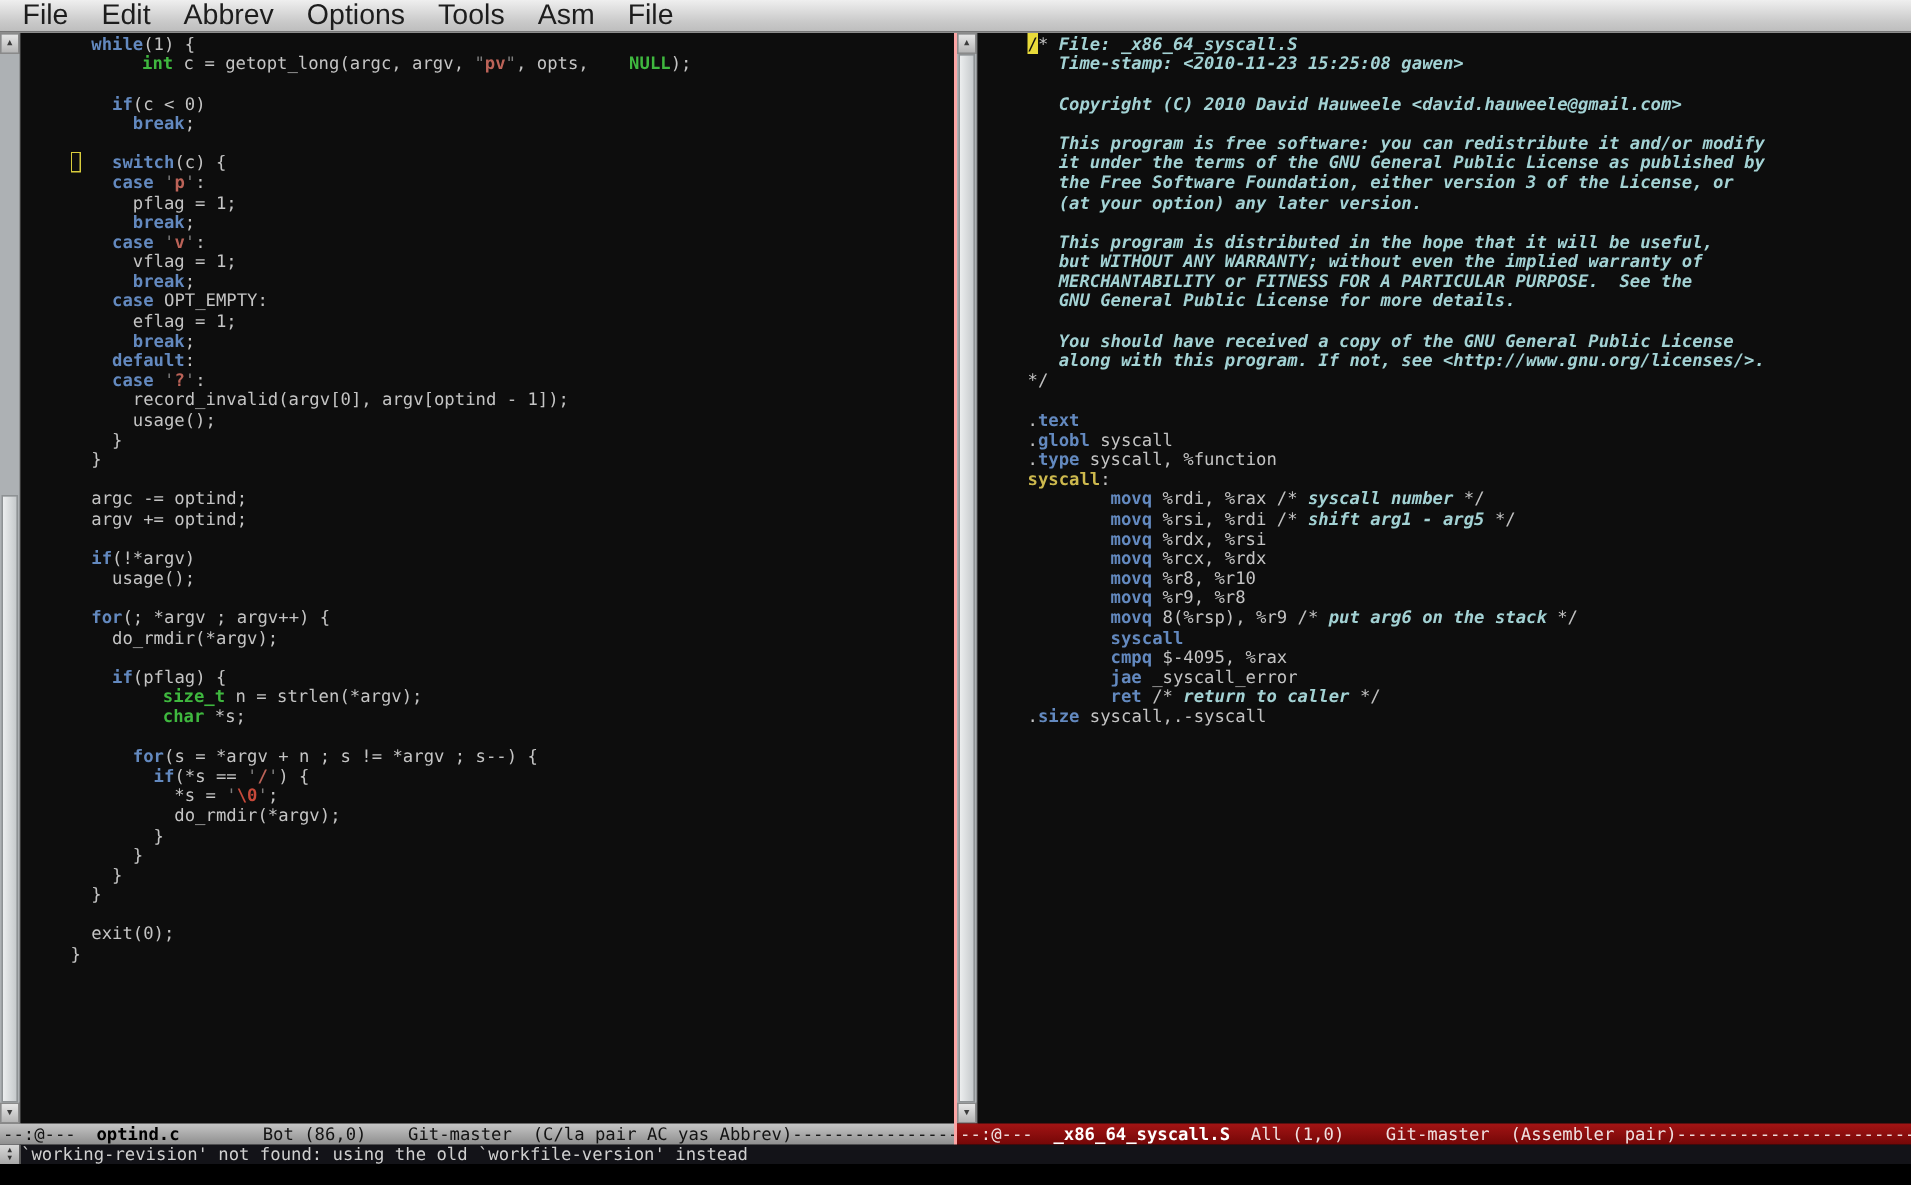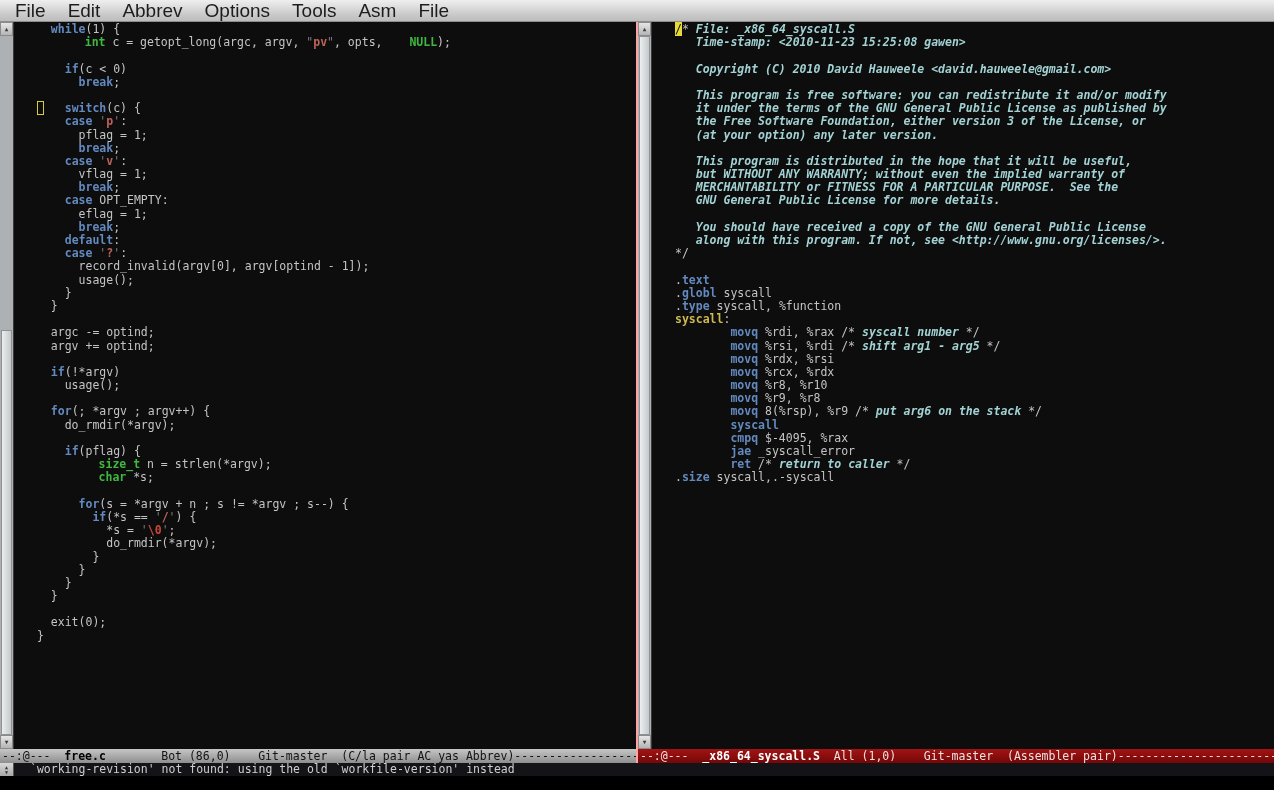--- a/index.html
+++ b/index.html
@@ -31,21 +31,21 @@
   }
   .sb-track { flex:1; position:relative; background:#adb1b4; }
   .sb-thumb {
     position:absolute; left:1px; right:1px;
     background:linear-gradient(90deg,#eceeef,#c5c9cb);
     border:1px solid #8e9294;
   }
 
   
   .text {
-    flex:1; padding:1px 0 0 23px; background:#0d0d0d;
+    flex:1; padding:1px 0 0 33px; background:#0d0d0d;
     font-size:11.5px; line-height:13.2px; white-space:pre; overflow:hidden;
     color:#c4c4c4;
   }
   .line { height:13.2px; }
   .tk-d  { color:#c4c4c4; }
   .tk-k  { color:#6389bf; font-weight:bold; }
   .tk-t  { color:#3fb83f; font-weight:bold;margin-left:20px; }
   .tk-q  { color:#7d7d7d; }
   .tk-s  { color:#bc6358; font-weight:bold; }
   .tk-e  { color:#c7493a; font-weight:bold; }
@@ -68,21 +68,21 @@
   
   .echo {
     height:13px; display:flex; align-items:stretch; background:#131318;
     font-size:11.5px; line-height:13px; white-space:pre; color:#cfcfcf; overflow:hidden;
   }
   .mini-sb {
     width:14px; display:flex; flex-direction:column; align-items:center; justify-content:center;
     background:linear-gradient(#d9d9d9,#a8a8a8); border-right:1px solid #555;
     font-size:5px; color:#333; line-height:5px;
   }
-  .echo-text { padding-left:16px; }
+  .echo-text { padding-left:0; }
 </style>
 </head>
 <body>
 
 <div class="menubar" id="menubar">
     <div class="menu-item">File</div>
     <div class="menu-item">Edit</div>
     <div class="menu-item">Abbrev</div>
     <div class="menu-item">Options</div>
     <div class="menu-item">Tools</div>
@@ -96,21 +96,21 @@
     <div class="win-body">
       <div class="sb">
         <div class="sb-btn">▲</div>
         <div class="sb-track">
           <div class="sb-thumb" style="top:42%; height:58%;"></div>
         </div>
         <div class="sb-btn">▼</div>
       </div>
       <div class="text" id="left-text"><div class="line"><span class="tk-d">  </span><span class="tk-k">while</span><span class="tk-d">(1) {</span></div><div class="line"><span class="tk-d">    </span><span class="tk-t">int</span><span class="tk-d"> c = getopt_long(argc, argv, </span><span class="tk-q">"</span><span class="tk-s">pv</span><span class="tk-q">"</span><span class="tk-d">, opts, </span><span class="tk-t">NULL</span><span class="tk-d">);</span></div><div class="line">&nbsp;</div><div class="line"><span class="tk-d">    </span><span class="tk-k">if</span><span class="tk-d">(c &lt; 0)</span></div><div class="line"><span class="tk-d">      </span><span class="tk-k">break</span><span class="tk-d">;</span></div><div class="line">&nbsp;</div><div class="line"><span class="tk-curh"> </span><span class="tk-d">   </span><span class="tk-k">switch</span><span class="tk-d">(c) {</span></div><div class="line"><span class="tk-d">    </span><span class="tk-k">case</span><span class="tk-d"> </span><span class="tk-q">'</span><span class="tk-s">p</span><span class="tk-q">'</span><span class="tk-d">:</span></div><div class="line"><span class="tk-d">      pflag = 1;</span></div><div class="line"><span class="tk-d">      </span><span class="tk-k">break</span><span class="tk-d">;</span></div><div class="line"><span class="tk-d">    </span><span class="tk-k">case</span><span class="tk-d"> </span><span class="tk-q">'</span><span class="tk-s">v</span><span class="tk-q">'</span><span class="tk-d">:</span></div><div class="line"><span class="tk-d">      vflag = 1;</span></div><div class="line"><span class="tk-d">      </span><span class="tk-k">break</span><span class="tk-d">;</span></div><div class="line"><span class="tk-d">    </span><span class="tk-k">case</span><span class="tk-d"> OPT_EMPTY:</span></div><div class="line"><span class="tk-d">      eflag = 1;</span></div><div class="line"><span class="tk-d">      </span><span class="tk-k">break</span><span class="tk-d">;</span></div><div class="line"><span class="tk-d">    </span><span class="tk-k">default</span><span class="tk-d">:</span></div><div class="line"><span class="tk-d">    </span><span class="tk-k">case</span><span class="tk-d"> </span><span class="tk-q">'</span><span class="tk-s">?</span><span class="tk-q">'</span><span class="tk-d">:</span></div><div class="line"><span class="tk-d">      record_invalid(argv[0], argv[optind - 1]);</span></div><div class="line"><span class="tk-d">      usage();</span></div><div class="line"><span class="tk-d">    }</span></div><div class="line"><span class="tk-d">  }</span></div><div class="line">&nbsp;</div><div class="line"><span class="tk-d">  argc -= optind;</span></div><div class="line"><span class="tk-d">  argv += optind;</span></div><div class="line">&nbsp;</div><div class="line"><span class="tk-d">  </span><span class="tk-k">if</span><span class="tk-d">(!*argv)</span></div><div class="line"><span class="tk-d">    usage();</span></div><div class="line">&nbsp;</div><div class="line"><span class="tk-d">  </span><span class="tk-k">for</span><span class="tk-d">(; *argv ; argv++) {</span></div><div class="line"><span class="tk-d">    do_rmdir(*argv);</span></div><div class="line">&nbsp;</div><div class="line"><span class="tk-d">    </span><span class="tk-k">if</span><span class="tk-d">(pflag) {</span></div><div class="line"><span class="tk-d">      </span><span class="tk-t">size_t</span><span class="tk-d"> n = strlen(*argv);</span></div><div class="line"><span class="tk-d">      </span><span class="tk-t">char</span><span class="tk-d"> *s;</span></div><div class="line">&nbsp;</div><div class="line"><span class="tk-d">      </span><span class="tk-k">for</span><span class="tk-d">(s = *argv + n ; s != *argv ; s--) {</span></div><div class="line"><span class="tk-d">        </span><span class="tk-k">if</span><span class="tk-d">(*s == </span><span class="tk-q">'</span><span class="tk-s">/</span><span class="tk-q">'</span><span class="tk-d">) {</span></div><div class="line"><span class="tk-d">          *s = </span><span class="tk-q">'</span><span class="tk-e">\0</span><span class="tk-q">'</span><span class="tk-d">;</span></div><div class="line"><span class="tk-d">          do_rmdir(*argv);</span></div><div class="line"><span class="tk-d">        }</span></div><div class="line"><span class="tk-d">      }</span></div><div class="line"><span class="tk-d">    }</span></div><div class="line"><span class="tk-d">  }</span></div><div class="line">&nbsp;</div><div class="line"><span class="tk-d">  exit(0);</span></div><div class="line"><span class="tk-d">}</span></div></div>
     </div>
-    <div class="modeline inactive"><span class="ml-pre">--:@---  </span><span class="ml-buf">free.c</span><span class="ml-rest">        Bot (86,0)    Git-master  (C/la pair AC yas Abbrev)--------------------------------------------------------------------------------</span></div>
+    <div class="modeline inactive"><span class="ml-pre">--:@---  </span><span class="ml-buf">optind.c</span><span class="ml-rest">        Bot (86,0)    Git-master  (C/la pair AC yas Abbrev)--------------------------------------------------------------------------------</span></div>
   </div>
 
   <div class="win right">
     <div class="win-body">
       <div class="sb">
         <div class="sb-btn">▲</div>
         <div class="sb-track">
           <div class="sb-thumb" style="top:0; height:100%;"></div>
         </div>
         <div class="sb-btn">▼</div>

